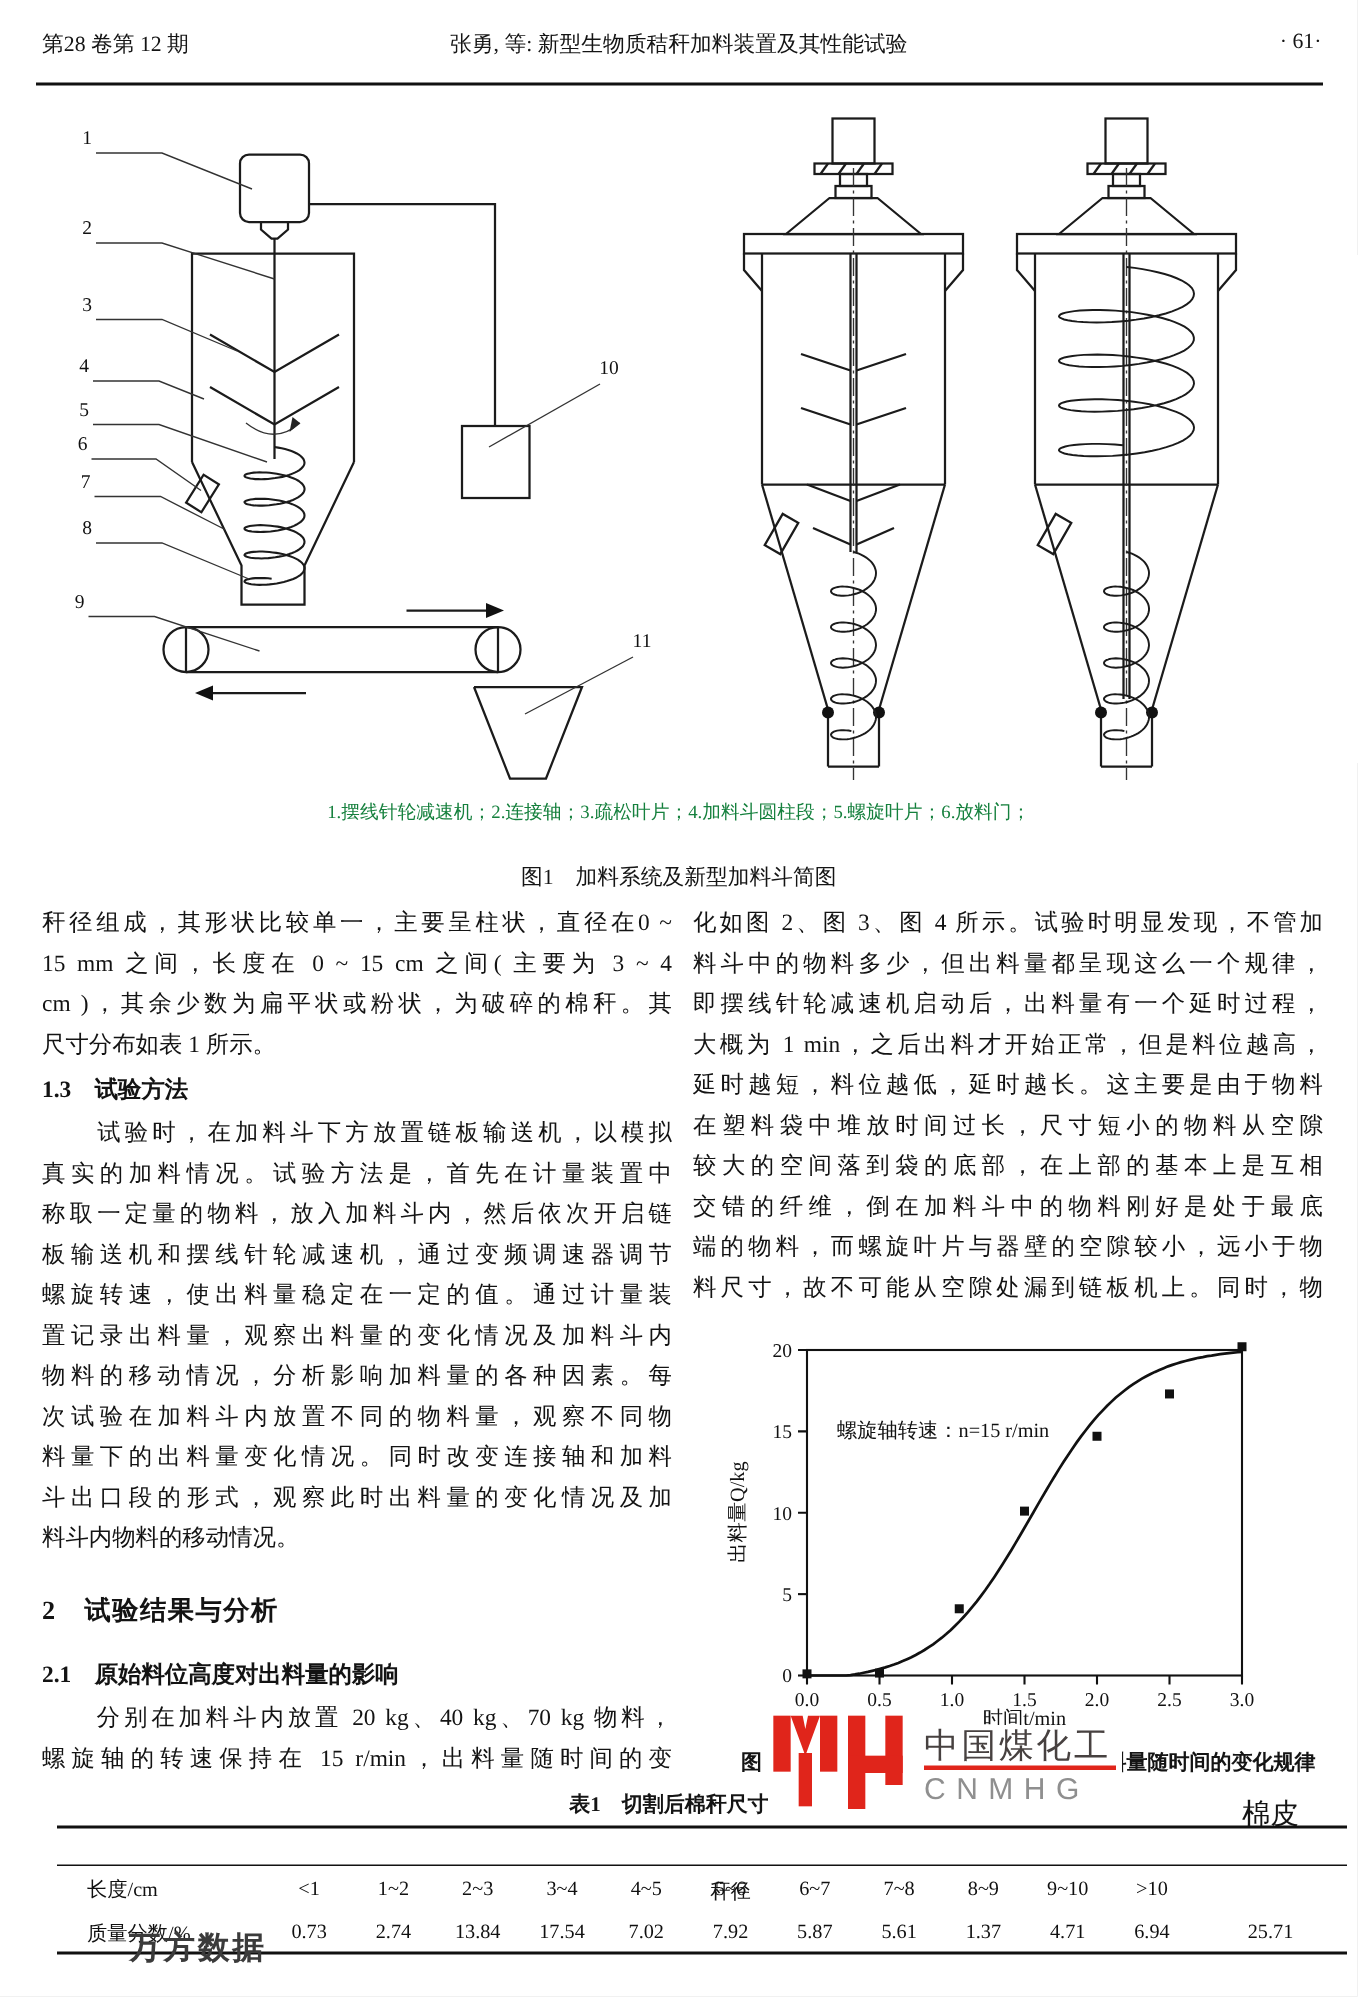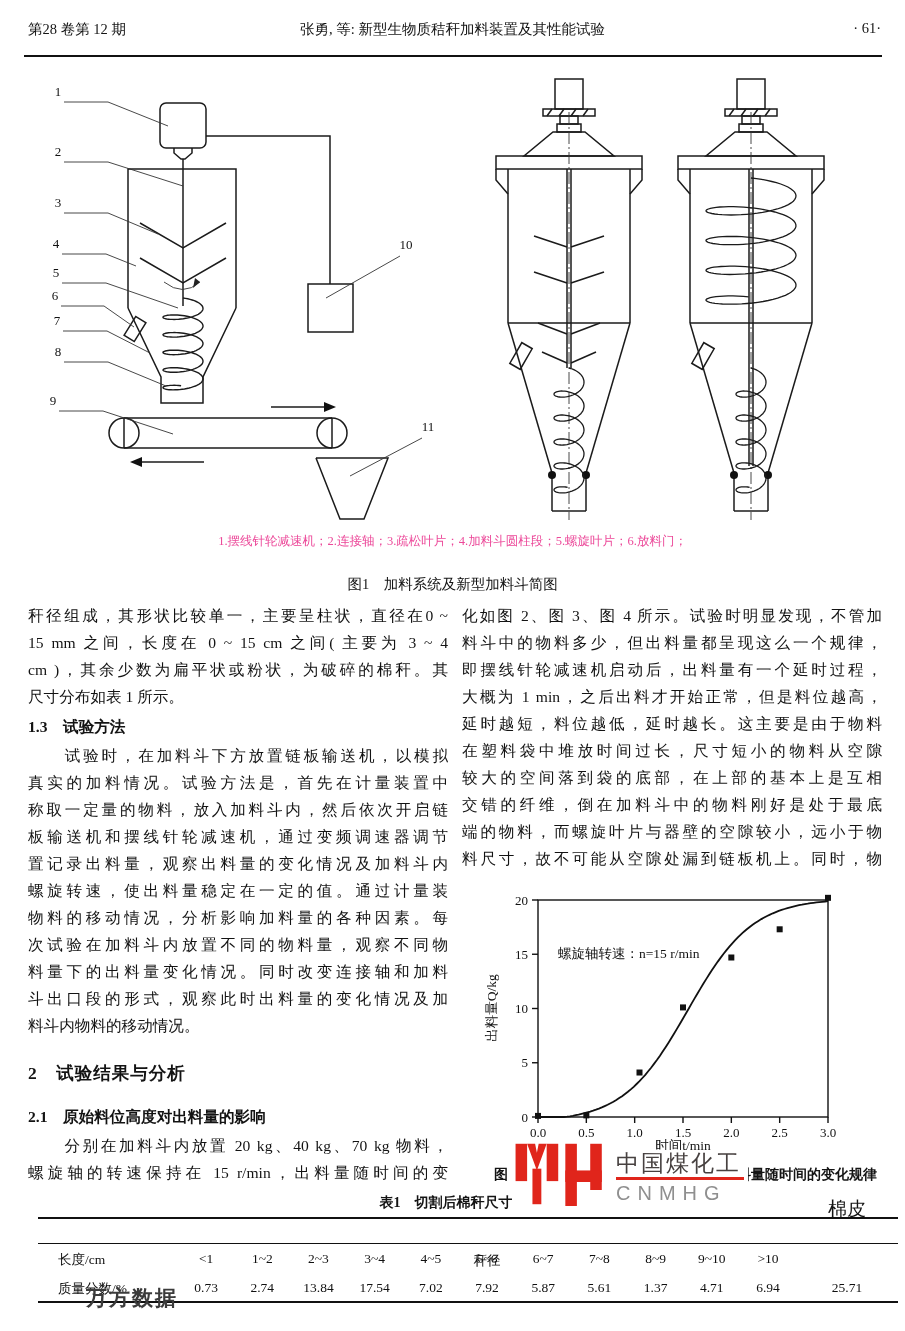--- a/index.html
+++ b/index.html
@@ -8,21 +8,21 @@
   .abs{position:absolute;}
   
   .hdr{font-size:14.5px;top:20px;white-space:nowrap;}
   #hdr-rule{top:55px;left:24px;width:858px;height:2px;background:#111;}
   
   #fig1{top:76px;left:28px;}
   #fig1 svg{display:block;}
   .lineart{stroke:#1b1b1b;stroke-width:1.5;fill:none;}
   .thin{stroke:#333;stroke-width:0.9;fill:none;}
   .callout{font-size:13px;fill:#111;font-family:"Liberation Serif",serif;}
-  .parts{left:60px;width:785px;text-align:center;font-size:12.5px;color:#ec4899;white-space:nowrap;}
+  .parts{left:60px;width:785px;text-align:center;font-size:12.5px;color:#15803d;white-space:nowrap;}
   .figcap{left:60px;width:785px;text-align:center;font-size:14.5px;font-weight:400;}
   
   .col{width:420px;font-size:15.6px;line-height:27px;color:#131313;}
   .ln{text-align:justify;text-align-last:justify;height:27px;overflow:hidden;}
   .ln.l{text-align-last:left;}
   .ln.h2{font-weight:700;text-align-last:left;margin:3px 0 2px;}
   .ln.h1{font-weight:700;font-size:17.5px;height:30px;margin:21px 0 13px;text-align-last:left;letter-spacing:1px;}
   
   #chartwrap{top:878px;left:470px;}
   #chart .tick{font-size:13px;fill:#111;font-family:"Liberation Serif",serif;}
@@ -211,22 +211,22 @@
 
   <div class="ln j">秆径组成，其形状比较单一，主要呈柱状，直径在0 ~</div>
       <div class="ln j">15 mm 之间，长度在 0 ~ 15 cm 之间( 主要为 3 ~ 4</div>
       <div class="ln j">cm )，其余少数为扁平状或粉状，为破碎的棉秆。其</div>
       <div class="ln l">尺寸分布如表 1 所示。</div>
       <div class="ln h2">1.3　试验方法</div>
       <div class="ln j">　　试验时，在加料斗下方放置链板输送机，以模拟</div>
       <div class="ln j">真实的加料情况。试验方法是，首先在计量装置中</div>
       <div class="ln j">称取一定量的物料，放入加料斗内，然后依次开启链</div>
       <div class="ln j">板输送机和摆线针轮减速机，通过变频调速器调节</div>
+      <div class="ln j">螺旋转速，使出料量稳定在一定的值。通过计量装</div>
       <div class="ln j">置记录出料量，观察出料量的变化情况及加料斗内</div>
-      <div class="ln j">螺旋转速，使出料量稳定在一定的值。通过计量装</div>
       <div class="ln j">物料的移动情况，分析影响加料量的各种因素。每</div>
       <div class="ln j">次试验在加料斗内放置不同的物料量，观察不同物</div>
       <div class="ln j">料量下的出料量变化情况。同时改变连接轴和加料</div>
       <div class="ln j">斗出口段的形式，观察此时出料量的变化情况及加</div>
       <div class="ln l">料斗内物料的移动情况。</div>
       <div class="ln h1">2　试验结果与分析</div>
       <div class="ln h2">2.1　原始料位高度对出料量的影响</div>
       <div class="ln j">　　分别在加料斗内放置 20 kg、40 kg、70 kg 物料，</div>
       <div class="ln j">螺旋轴的转速保持在 15 r/min，出料量随时间的变</div>
     </div>

